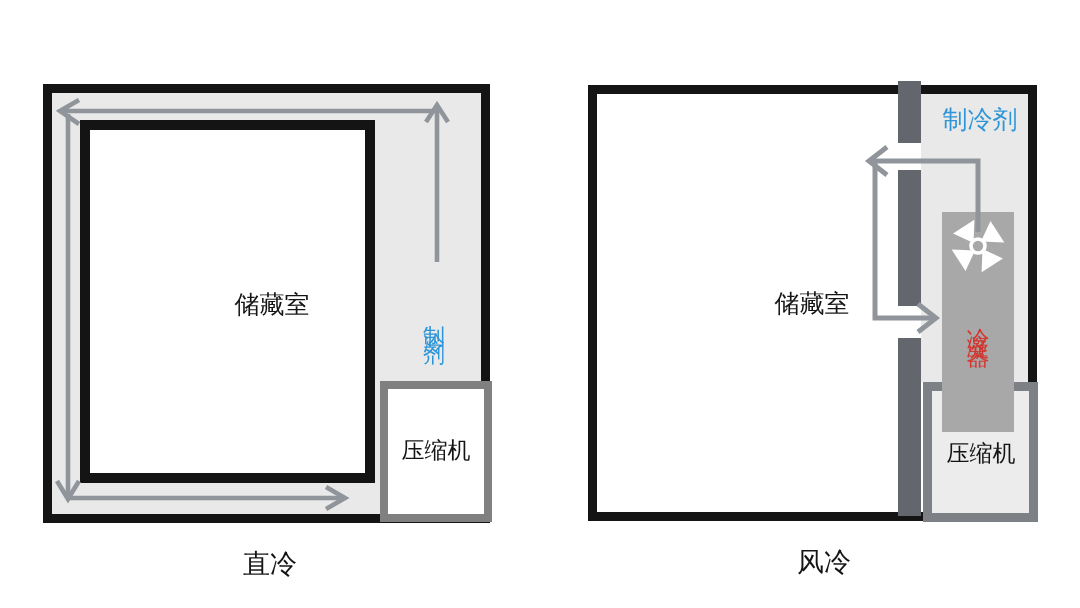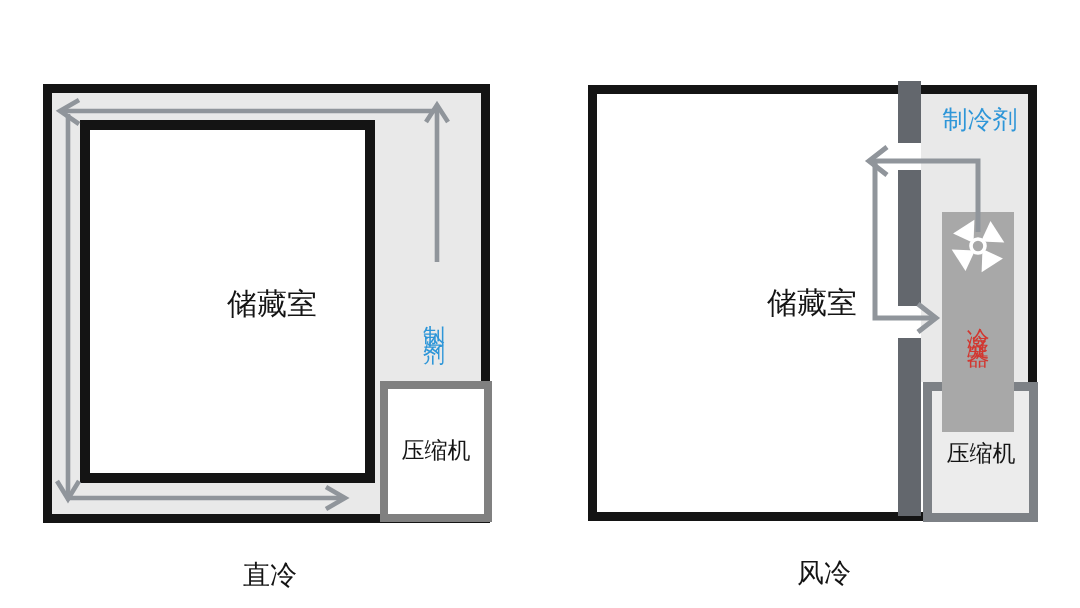--- a/index.html
+++ b/index.html
@@ -39,23 +39,23 @@
   .condenser{left:942px;top:212px;width:72px;height:220px;background:var(--condenser-gray);}
   .bar{left:898px;width:23px;background:var(--partition-gray);}
   .bar1{top:81px;height:62px;}
   .bar2{top:170px;height:136px;}
   .bar3{top:338px;height:178px;}
   .overlay{left:0;top:0;width:1080px;height:608px;pointer-events:none;}
   .flow{stroke:var(--arrow-gray);fill:none;stroke-width:4.6px;}
   .flow-r{stroke-width:5px;}
   .fan-blade{fill:#ffffff;}
   .fan-hub{fill:var(--condenser-gray);stroke:#ffffff;stroke-width:3.6px;}
-  .fs-room{font-size:30px;}
+  .fs-room{font-size:25px;}
   .fs-side{font-size:23px;}
-  .fs-cap{font-size:27px;margin-top:11px;}
+  .fs-cap{font-size:27px;}
 </style>
 </head>
 <body>
 
 <div class="canvas">
 
   <div class="abs outer-left"></div>
   <div class="abs room-left"></div>
   <div class="abs comp-left"></div>
 

